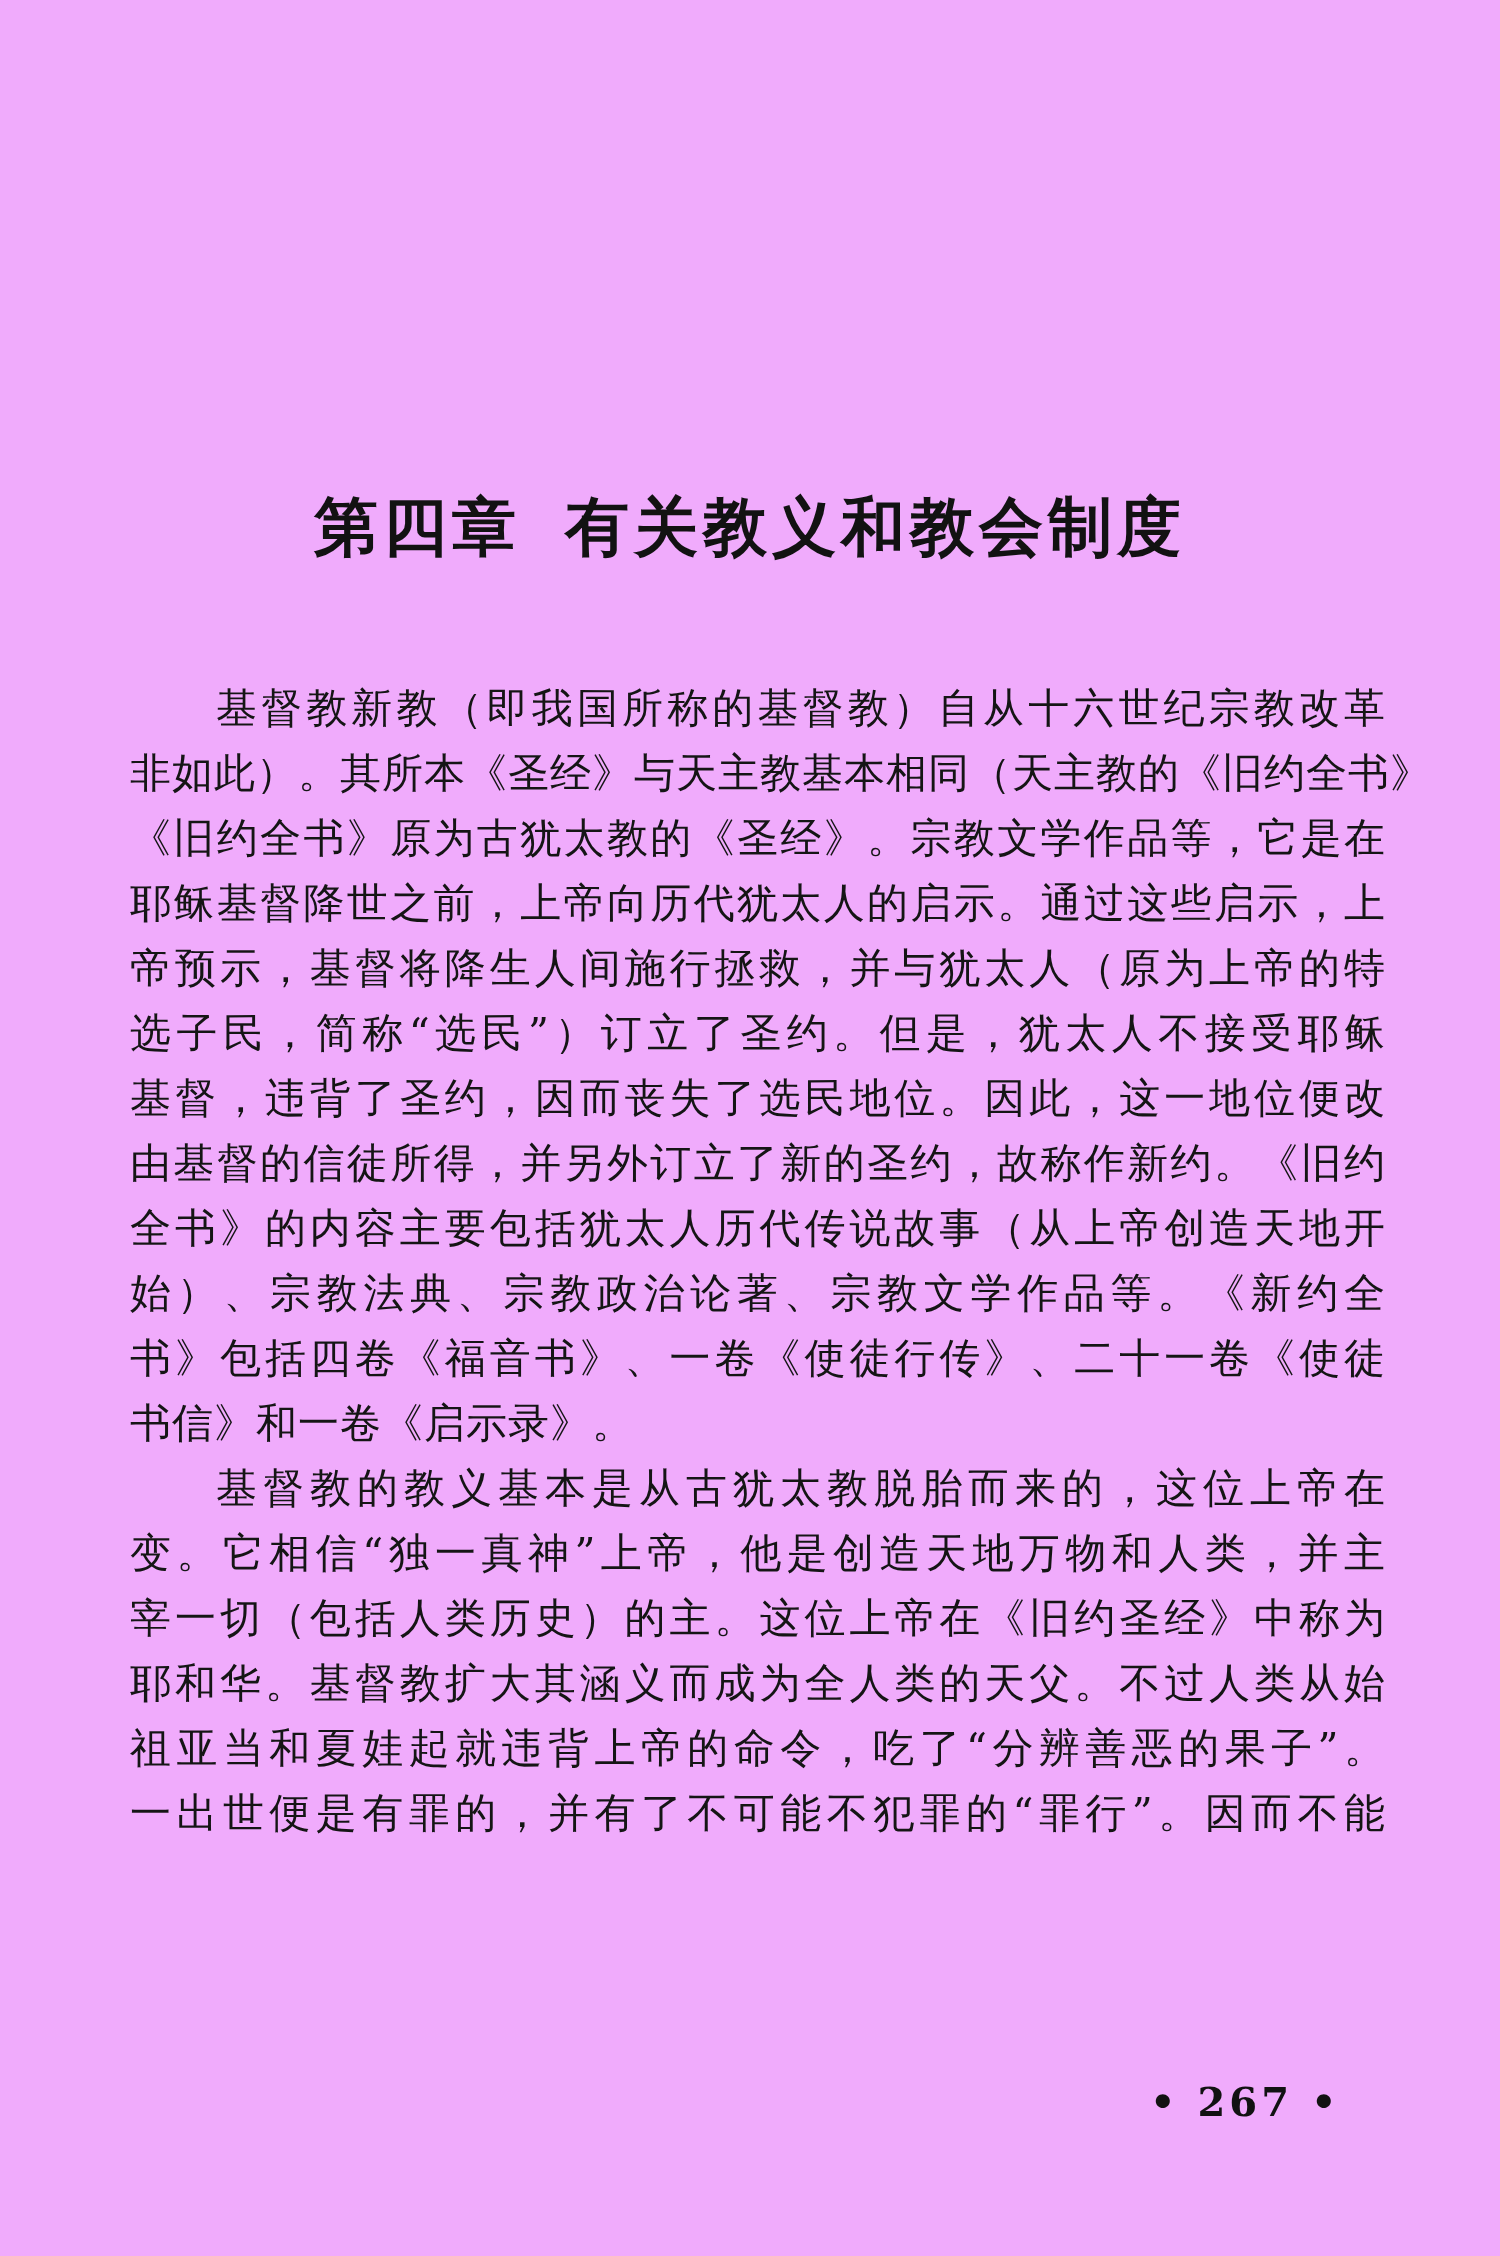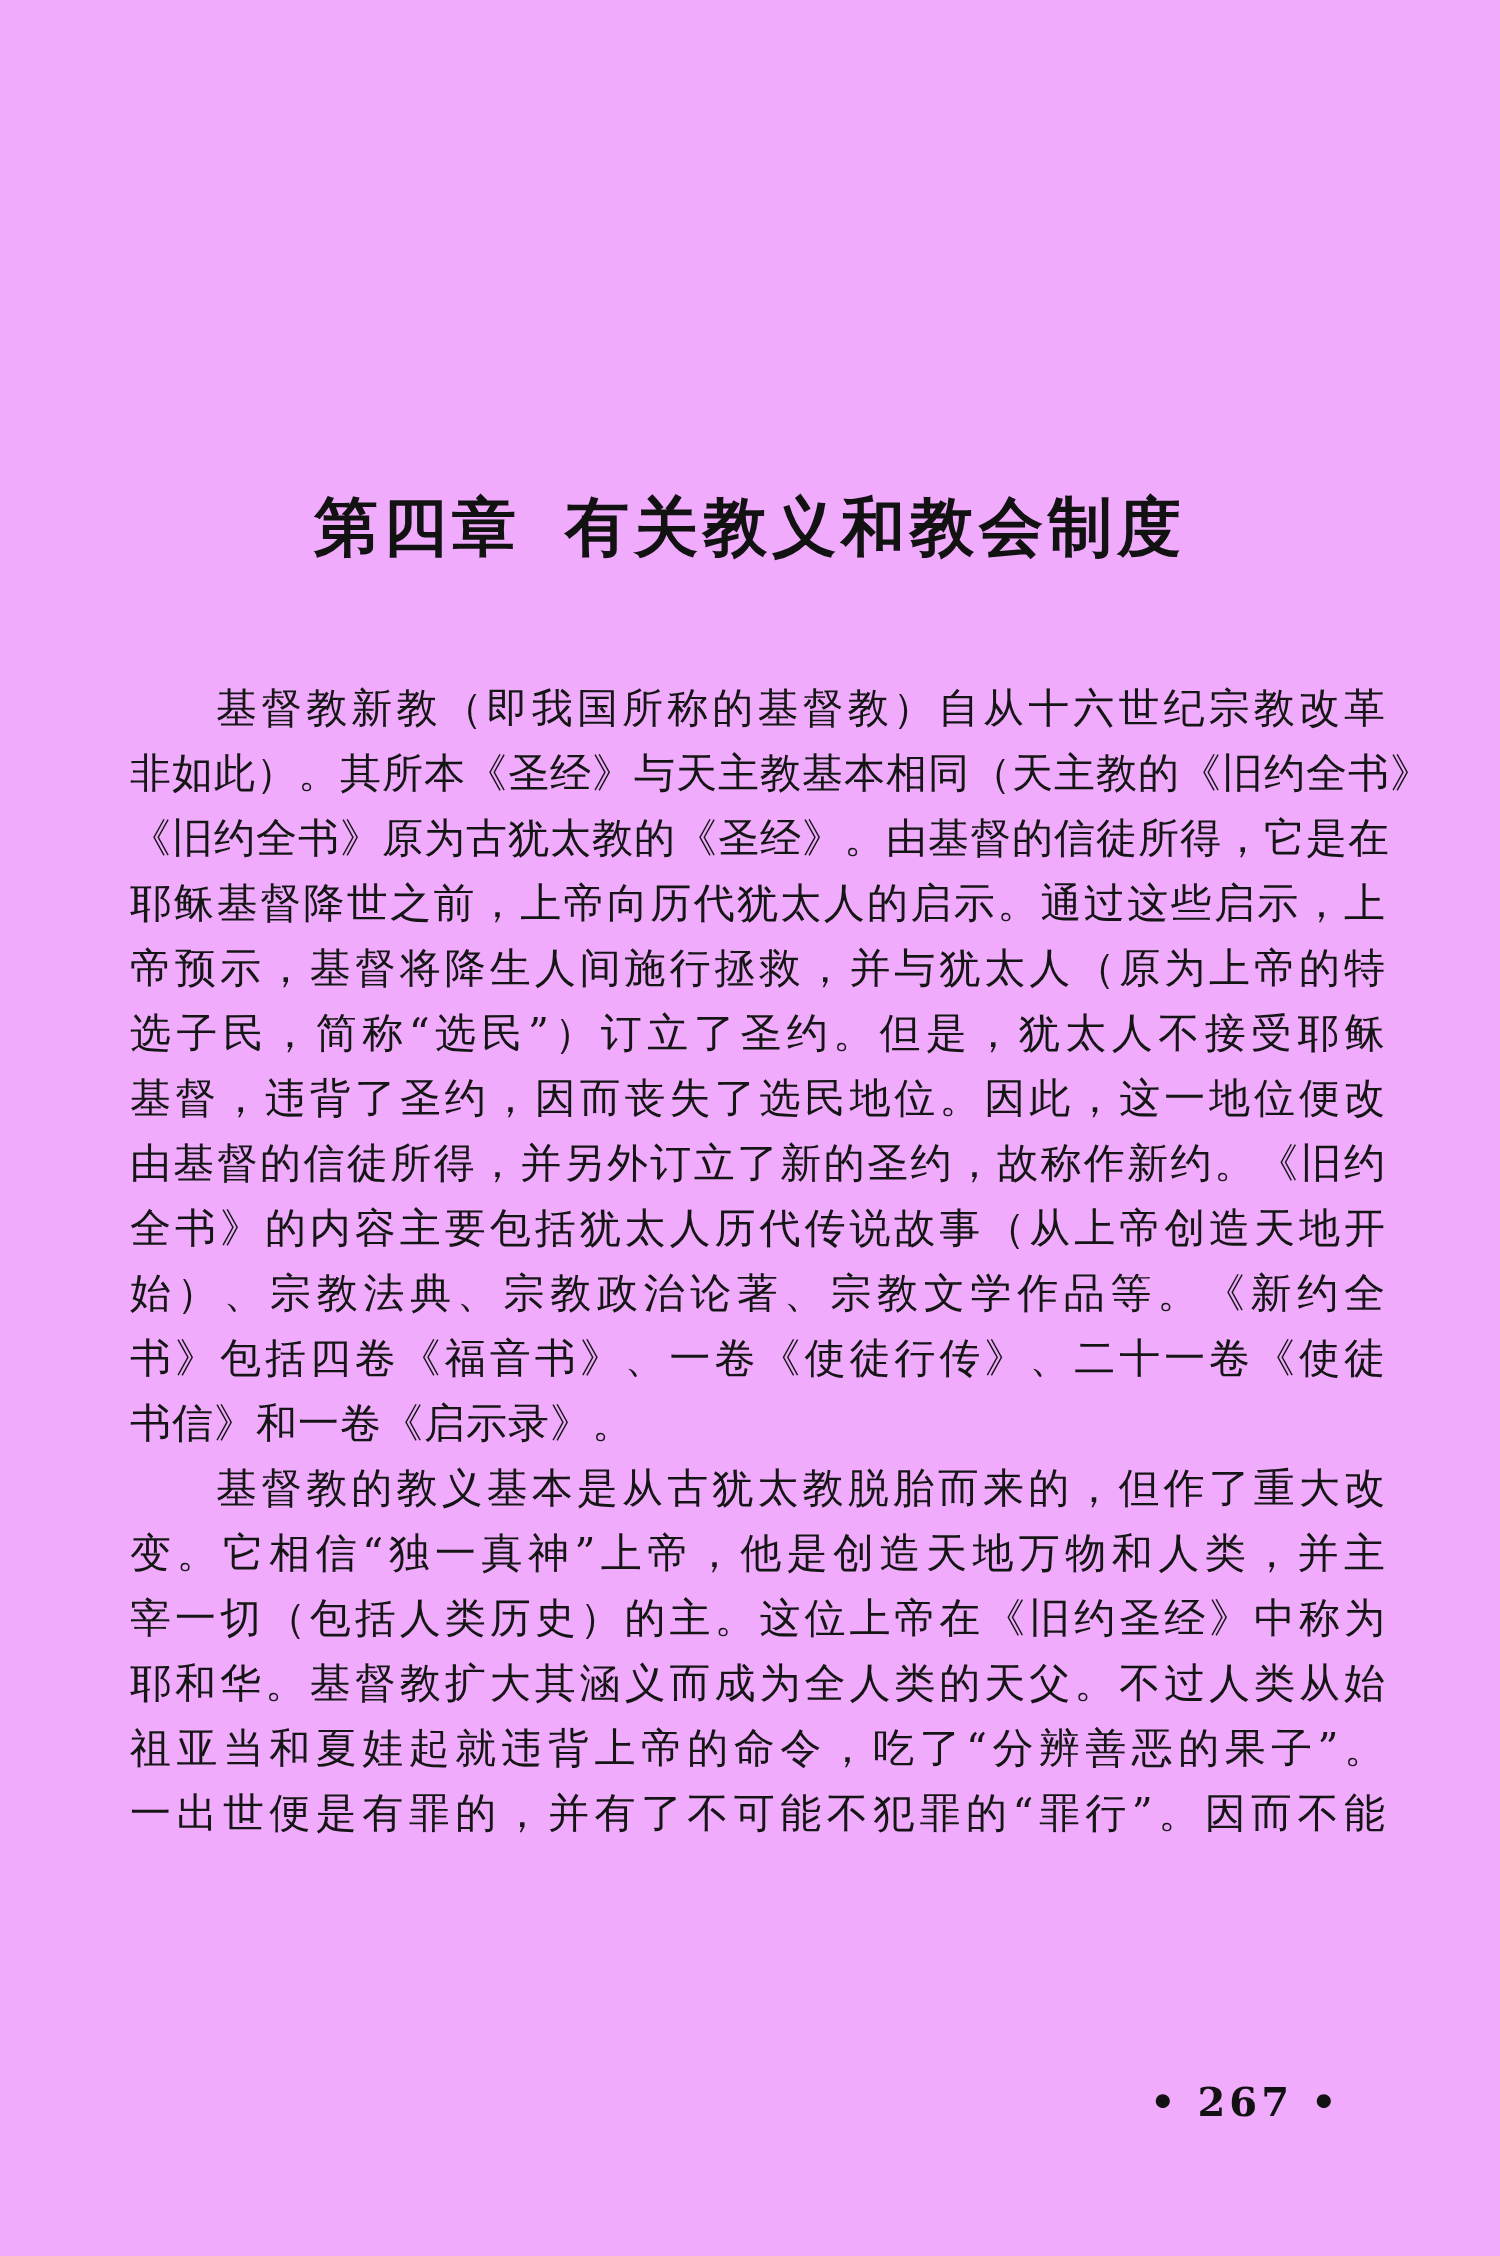--- a/index.html
+++ b/index.html
@@ -73,31 +73,31 @@
 </head>
 <body>
 
 <div class="scan-page">
 
   <h1 class="chapter-title"><span>第四章</span><span class="title-gap"></span><span>有关教义和教会制度</span></h1>
 
   <div class="body-text">
     <div class="text-line indent">基督教新教（即我国所称的基督教）自从十六世纪宗教改革</div>
     <div class="text-line">非如此）。其所本《圣经》与天主教基本相同（天主教的《旧约全书》</div>
-    <div class="text-line">《旧约全书》原为古犹太教的《圣经》。由基督的信徒所得，它是在</div>
+    <div class="text-line">《旧约全书》原为古犹太教的《圣经》。宗教文学作品等，它是在</div>
     <div class="text-line">耶稣基督降世之前，上帝向历代犹太人的启示。通过这些启示，上</div>
     <div class="text-line">帝预示，基督将降生人间施行拯救，并与犹太人（原为上帝的特</div>
     <div class="text-line">选子民，简称“选民”）订立了圣约。但是，犹太人不接受耶稣</div>
     <div class="text-line">基督，违背了圣约，因而丧失了选民地位。因此，这一地位便改</div>
     <div class="text-line">由基督的信徒所得，并另外订立了新的圣约，故称作新约。《旧约</div>
     <div class="text-line">全书》的内容主要包括犹太人历代传说故事（从上帝创造天地开</div>
     <div class="text-line">始）、宗教法典、宗教政治论著、宗教文学作品等。《新约全</div>
     <div class="text-line">书》包括四卷《福音书》、一卷《使徒行传》、二十一卷《使徒</div>
     <div class="text-line short">书信》和一卷《启示录》。</div>
-    <div class="text-line indent">基督教的教义基本是从古犹太教脱胎而来的，但作了重大改</div>
+    <div class="text-line indent">基督教的教义基本是从古犹太教脱胎而来的，这位上帝在</div>
     <div class="text-line">变。它相信“独一真神”上帝，他是创造天地万物和人类，并主</div>
     <div class="text-line">宰一切（包括人类历史）的主。这位上帝在《旧约圣经》中称为</div>
     <div class="text-line">耶和华。基督教扩大其涵义而成为全人类的天父。不过人类从始</div>
     <div class="text-line">祖亚当和夏娃起就违背上帝的命令，吃了“分辨善恶的果子”。</div>
     <div class="text-line">一出世便是有罪的，并有了不可能不犯罪的“罪行”。因而不能</div>
   </div>
 
   <div class="page-number">• 267 •</div>
 
 </div>

